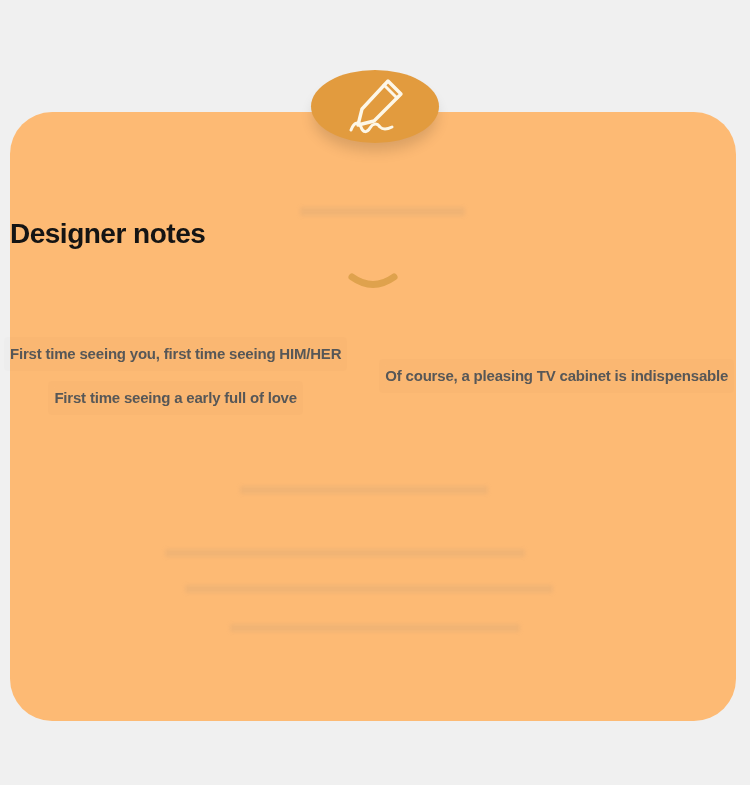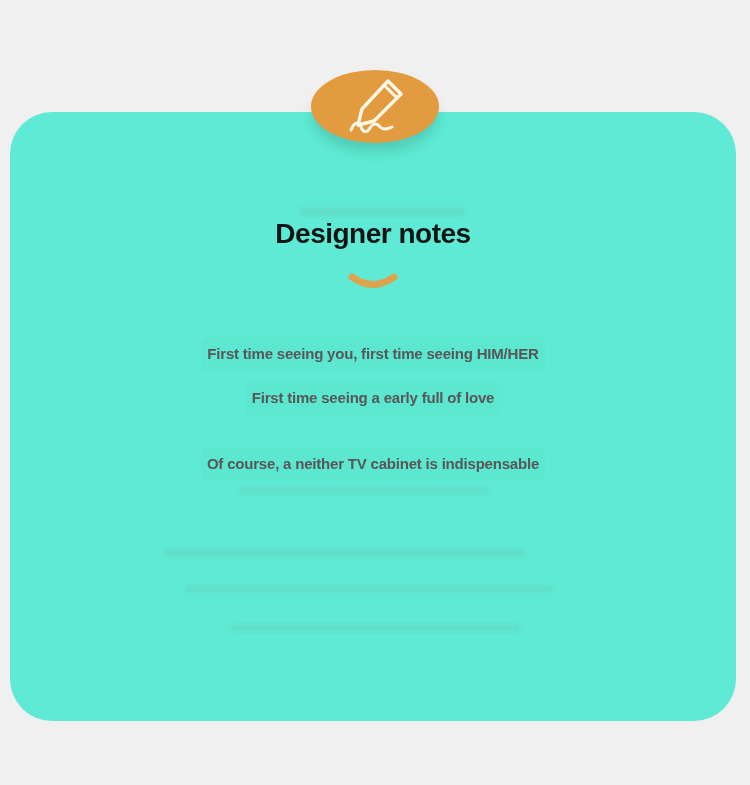--- a/index.html
+++ b/index.html
@@ -16,23 +16,23 @@
     position: relative;
     width: 750px;
     height: 785px;
   }
   .card {
     position: absolute;
     left: 10px;
     top: 112px;
     width: 726px;
     height: 609px;
-    background: #5eead4;
+    background: #fdba74;
     border-radius: 42px;
-    text-align: center;
+    text-align: left;
     padding-top: 105px;
   }
   .badge {
     position: absolute;
     left: 311px;
     top: 70px;
     width: 128px;
     height: 73px;
     background: var(--accent, #e29b3e);
     border-radius: 50%;
@@ -51,21 +51,21 @@
     letter-spacing: -0.5px;
     color: #141414;
   }
   .smile {
     display: block;
     margin: 22px auto 0;
   }
   .notes {
     margin-top: 52px;
     display: flex;
-    flex-direction: column;
+    flex-direction: row;
     gap: 22px;
     align-items: center;
   }
   .note-group {
     display: flex;
     flex-direction: column;
     gap: 22px;
     align-items: center;
   }
   .note-line {
@@ -118,21 +118,21 @@
     </svg>
 
     <div class="notes">
       <div class="note-group">
         <p class="note-line">First time seeing you, first time seeing HIM/HER</p>
         <p class="note-line">First time seeing a early full of love</p>
       </div>
       <div class="note-group">
       </div>
       <div class="note-group">
-        <p class="note-line">Of course, a neither TV cabinet is indispensable</p>
+        <p class="note-line">Of course, a pleasing TV cabinet is indispensable</p>
       </div>
     </div>
 
   </div>
 
   <div class="ghost g1"></div>
   <div class="ghost g2"></div>
   <div class="ghost g3"></div>
   <div class="ghost g4"></div>
   <div class="ghost g5"></div>

